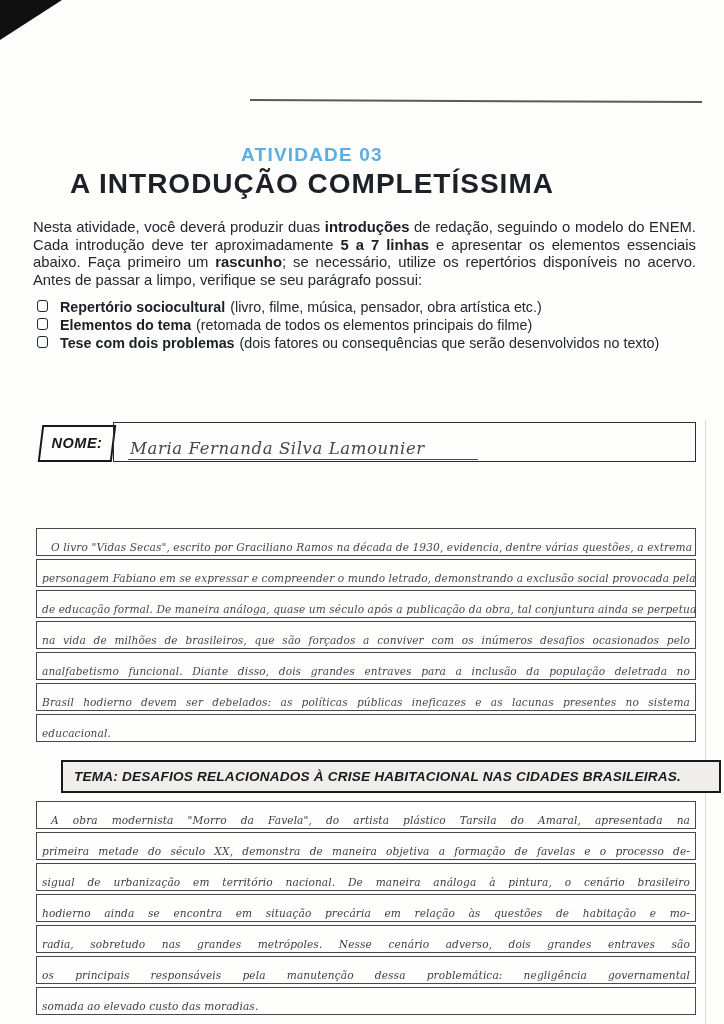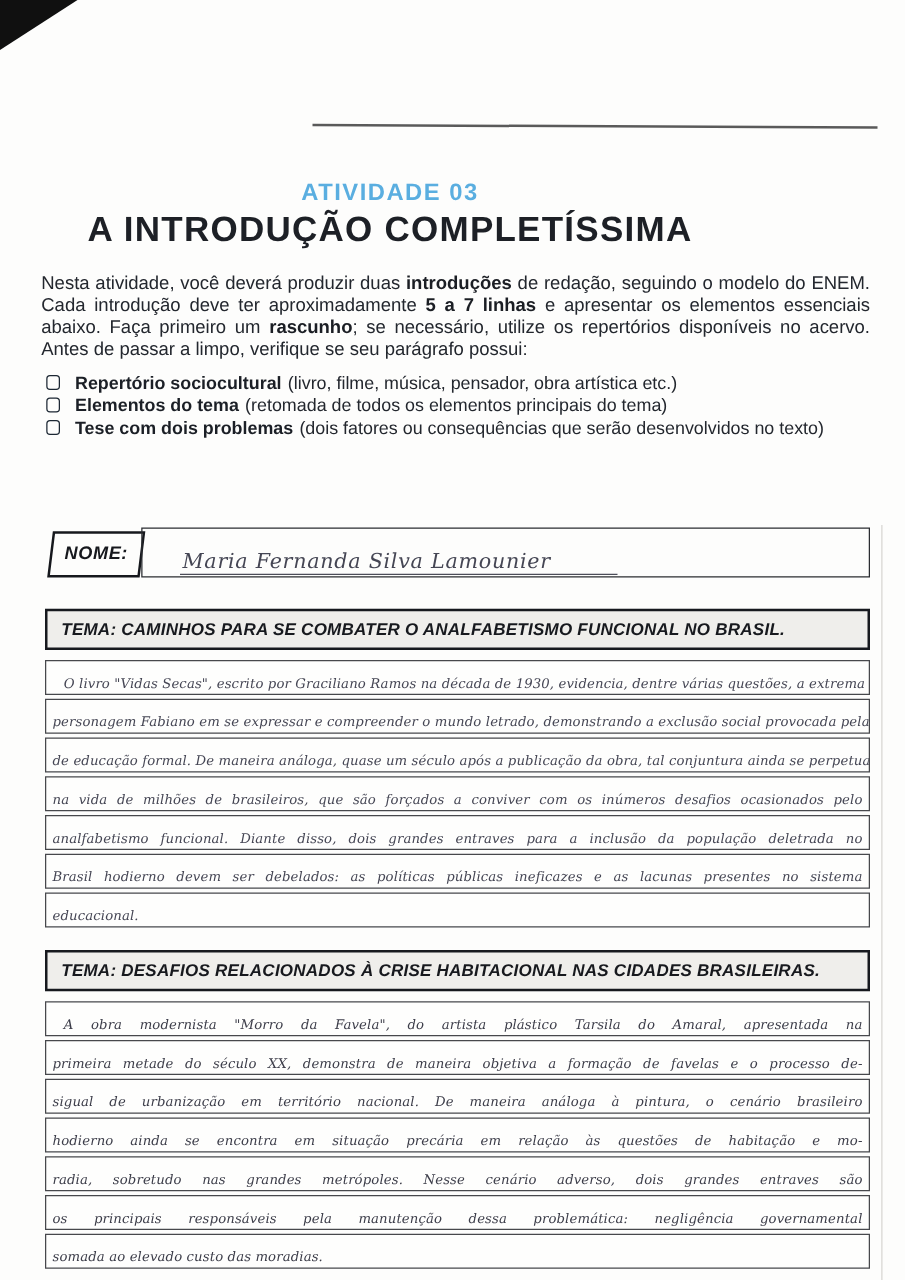--- a/index.html
+++ b/index.html
@@ -76,21 +76,21 @@
   .nome-label-box span {
     display: block; transform: skewX(7deg);
     font-weight: bold; font-style: italic; font-size: 14.5px; color: #16181d;
     text-align: center; line-height: 33px; letter-spacing: 0.5px;
   }
   .nome-field-box {
     position: absolute; left: 73px; top: 0;
     width: 583px; height: 40px;
     border: 1.8px solid #2a2c31;
     display: flex; align-items: flex-end;
-    padding: 0 0 1px 30px;
+    padding: 0 0 1px 14px;
   }
   .hw { font-family: "DejaVu Serif", serif; font-style: italic; color: #454654; }
   .nome-value {
     font-size: 16.5px;
     border-bottom: 1.5px solid #4c4d58;
     padding: 0 6px 1px 2px;
     min-width: 350px;
     letter-spacing: 0.6px;
   }
   
@@ -100,21 +100,21 @@
     border: 2.5px solid #17191e;
     display: flex; align-items: center;
     padding-left: 11px;
   }
   .tema-header span {
     font-weight: bold; font-style: italic;
     font-size: 13.6px; letter-spacing: 0.2px; color: #17191e;
     white-space: nowrap;
   }
   .tema1-header { top: 487px; }
-  .tema2-header { top: 760px; }
+  .tema2-header { top: 760px; margin-left: 25px; }
   
   .write-area { position: absolute; left: 36px; width: 660px; }
   .area1 { top: 528px; }
   .area2 { top: 801px; }
   .hw-row {
     height: 28px; margin-bottom: 3px;
     border: 1.4px solid #47484c;
     background: #fefefd;
     display: block; position: relative;
     overflow: hidden;
@@ -148,41 +148,38 @@
 
   <div class="checklist">
     <div class="check-item">
       <span class="checkbox"></span>
       <span class="check-label">Repertório sociocultural</span>
       <span class="check-desc">(livro, filme, música, pensador, obra artística etc.)</span>
     </div>
     <div class="check-item">
       <span class="checkbox"></span>
       <span class="check-label">Elementos do tema</span>
-      <span class="check-desc">(retomada de todos os elementos principais do tema)</span>
+      <span class="check-desc">(retomada de todos os elementos principais do filme)</span>
     </div>
     <div class="check-item">
       <span class="checkbox"></span>
       <span class="check-label">Tese com dois problemas</span>
       <span class="check-desc">(dois fatores ou consequências que serão desenvolvidos no texto)</span>
     </div>
   </div>
 
   <div class="nome-row">
     <div class="nome-label-box">
       <span>NOME:</span>
     </div>
     <div class="nome-field-box">
       <span class="hw nome-value">Maria Fernanda Silva Lamounier</span>
     </div>
   </div>
 
-  <div class="tema-header tema1-header">
-    <span>TEMA: CAMINHOS PARA SE COMBATER O ANALFABETISMO FUNCIONAL NO BRASIL.</span>
-  </div>
 
   <div class="write-area area1">
     <div class="hw-row">
         <span class="hw hw-line indent">O livro "Vidas Secas", escrito por Graciliano Ramos na década de 1930, evidencia, dentre várias questões, a extrema dificuldade do</span>
       </div>
     <div class="hw-row">
         <span class="hw hw-line">personagem Fabiano em se expressar e compreender o mundo letrado, demonstrando a exclusão social provocada pela falta</span>
       </div>
     <div class="hw-row">
         <span class="hw hw-line">de educação formal. De maneira análoga, quase um século após a publicação da obra, tal conjuntura ainda se perpetua</span>

